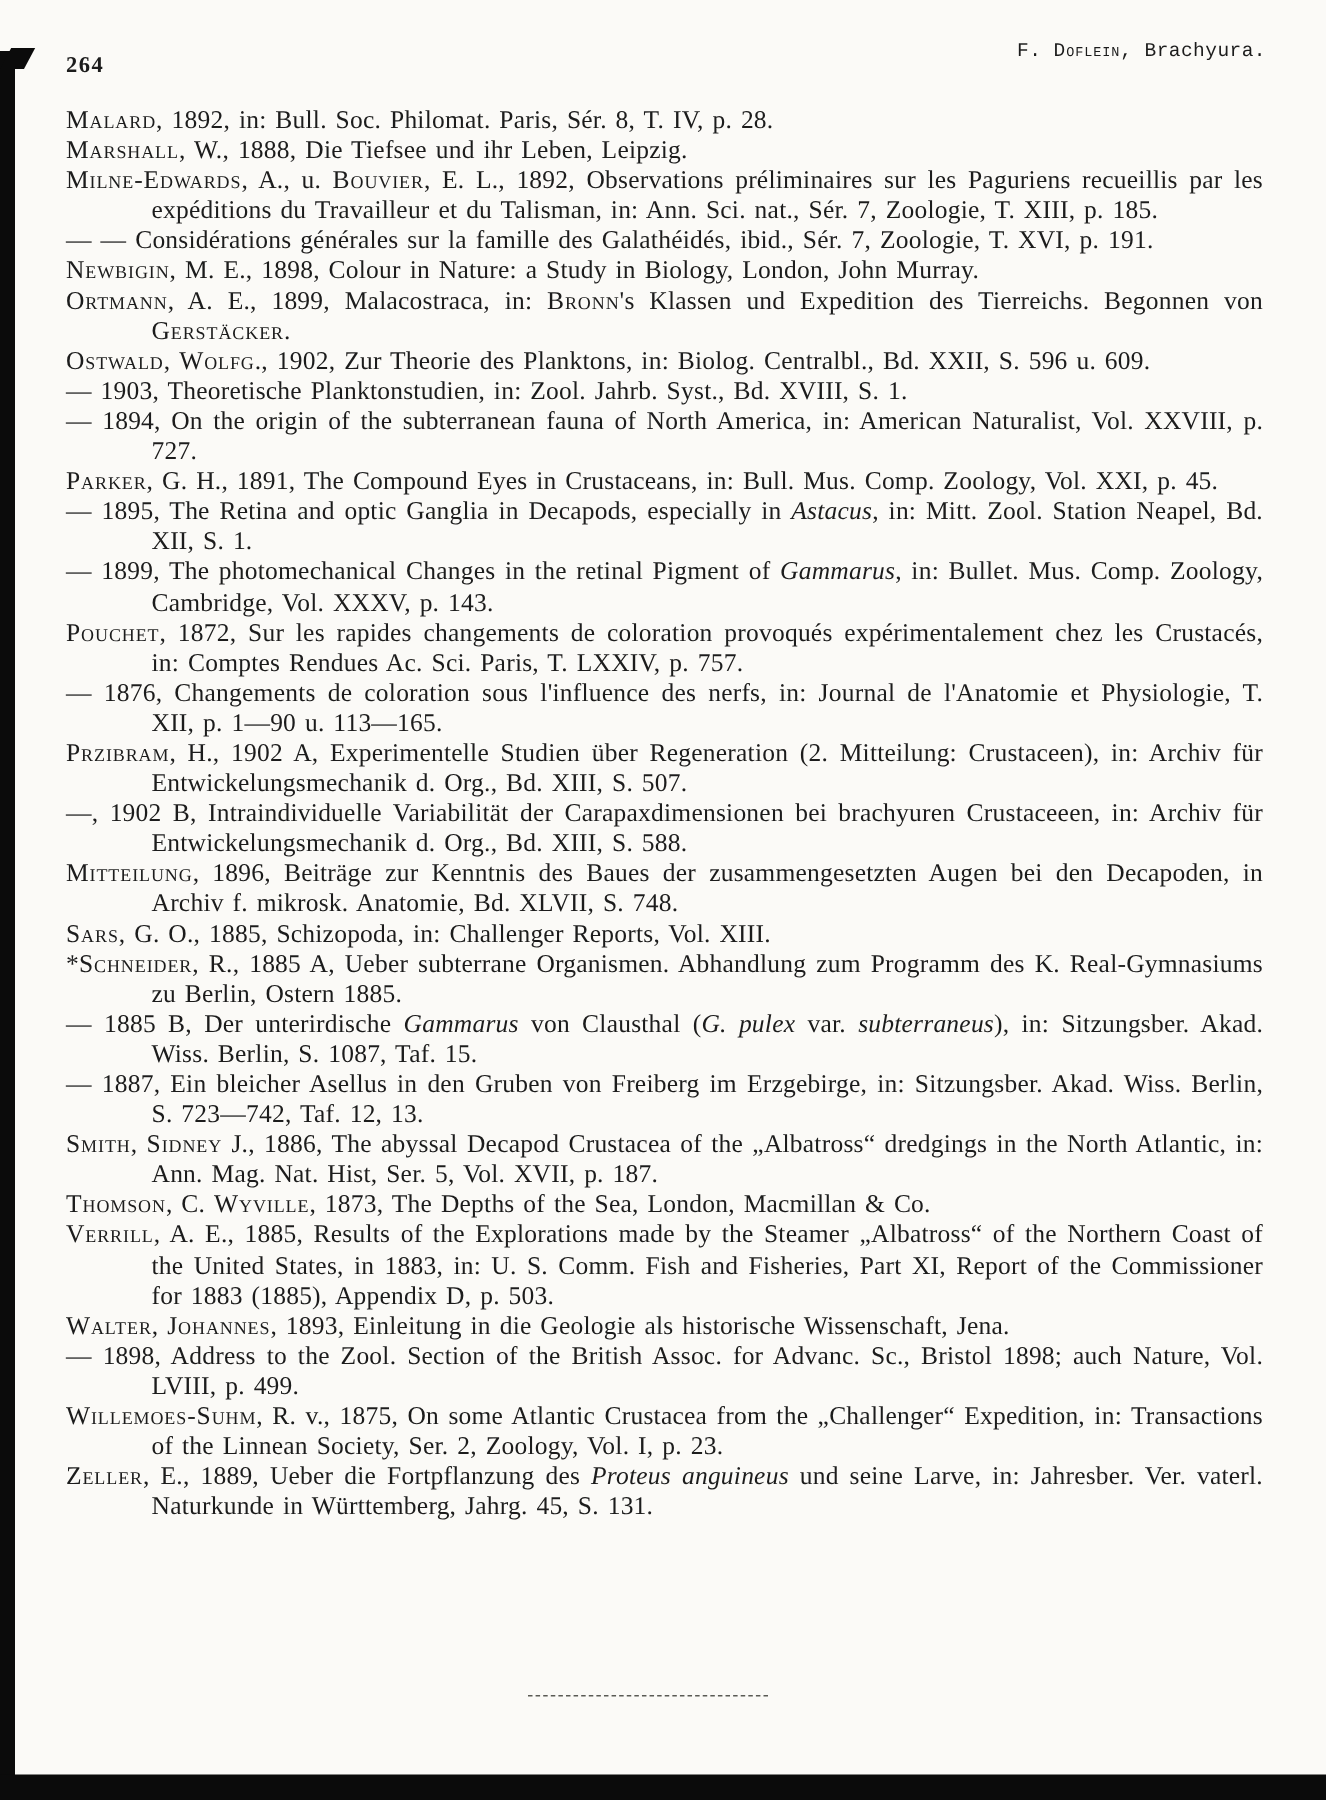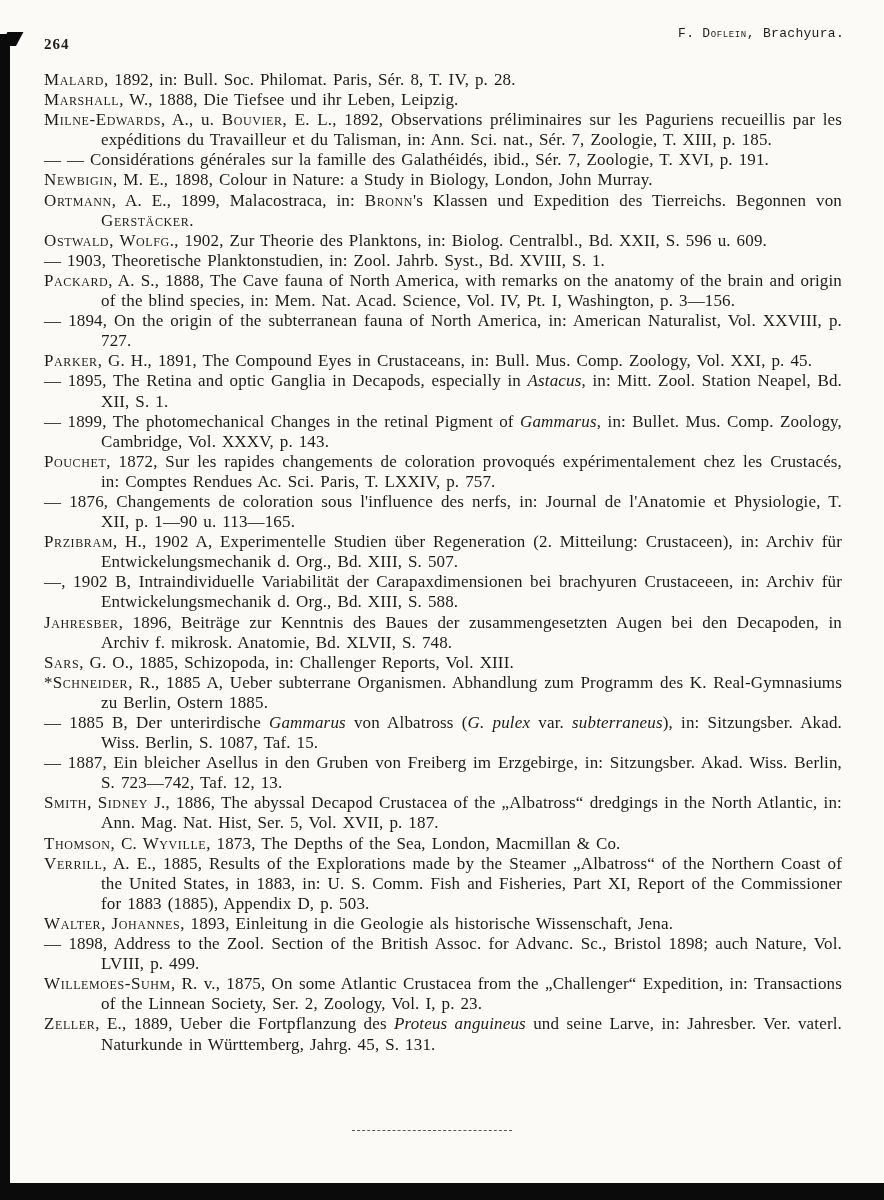--- a/index.html
+++ b/index.html
@@ -115,33 +115,32 @@
 
   <div class="refs">
       <p class="ref"><span class="seg-sc">Malard</span><span>, 1892, in: Bull. Soc. Philomat. Paris, Sér. 8, T. IV, p. 28.</span></p>
       <p class="ref"><span class="seg-sc">Marshall</span><span>, W., 1888, Die Tiefsee und ihr Leben, Leipzig.</span></p>
       <p class="ref"><span class="seg-sc">Milne-Edwards</span><span>, A., u. </span><span class="seg-sc">Bouvier</span><span>, E. L., 1892, Observations préliminaires sur les Paguriens recueillis par les expéditions du Travailleur et du Talisman, in: Ann. Sci. nat., Sér. 7, Zoologie, T. XIII, p. 185.</span></p>
       <p class="ref"><span>— — Considérations générales sur la famille des Galathéidés, ibid., Sér. 7, Zoologie, T. XVI, p. 191.</span></p>
       <p class="ref"><span class="seg-sc">Newbigin</span><span>, M. E., 1898, Colour in Nature: a Study in Biology, London, John Murray.</span></p>
       <p class="ref"><span class="seg-sc">Ortmann</span><span>, A. E., 1899, Malacostraca, in: </span><span class="seg-sc">Bronn</span><span>'s Klassen und Expedition des Tierreichs. Begonnen von </span><span class="seg-sc">Gerstäcker</span><span>.</span></p>
       <p class="ref"><span class="seg-sc">Ostwald</span><span>, </span><span class="seg-sc">Wolfg</span><span>., 1902, Zur Theorie des Planktons, in: Biolog. Centralbl., Bd. XXII, S. 596 u. 609.</span></p>
       <p class="ref"><span>— 1903, Theoretische Planktonstudien, in: Zool. Jahrb. Syst., Bd. XVIII, S. 1.</span></p>
-      <p class="ref"><span class="seg-sc">Packard</span><span>, A. S., 1888, The Cave fauna of North America, with remarks on the anatomy of the brain and origin of the blind species, in: Mem. Nat. Acad. Science, Vol. IV, Pt. I, Washington, p. 3—156.</span></p>
       <p class="ref"><span>— 1894, On the origin of the subterranean fauna of North America, in: American Naturalist, Vol. XXVIII, p. 727.</span></p>
       <p class="ref"><span class="seg-sc">Parker</span><span>, G. H., 1891, The Compound Eyes in Crustaceans, in: Bull. Mus. Comp. Zoology, Vol. XXI, p. 45.</span></p>
       <p class="ref"><span>— 1895, The Retina and optic Ganglia in Decapods, especially in </span><span class="seg-i">Astacus</span><span>, in: Mitt. Zool. Station Neapel, Bd. XII, S. 1.</span></p>
       <p class="ref"><span>— 1899, The photomechanical Changes in the retinal Pigment of </span><span class="seg-i">Gammarus</span><span>, in: Bullet. Mus. Comp. Zoology, Cambridge, Vol. XXXV, p. 143.</span></p>
       <p class="ref"><span class="seg-sc">Pouchet</span><span>, 1872, Sur les rapides changements de coloration provoqués expérimentalement chez les Crustacés, in: Comptes Rendues Ac. Sci. Paris, T. LXXIV, p. 757.</span></p>
       <p class="ref"><span>— 1876, Changements de coloration sous l'influence des nerfs, in: Journal de l'Anatomie et Physiologie, T. XII, p. 1—90 u. 113—165.</span></p>
       <p class="ref"><span class="seg-sc">Przibram</span><span>, H., 1902 A, Experimentelle Studien über Regeneration (2. Mitteilung: Crustaceen), in: Archiv für Entwickelungsmechanik d. Org., Bd. XIII, S. 507.</span></p>
       <p class="ref"><span>—, 1902 B, Intraindividuelle Variabilität der Carapaxdimensionen bei brachyuren Crustaceeen, in: Archiv für Entwickelungsmechanik d. Org., Bd. XIII, S. 588.</span></p>
-      <p class="ref"><span class="seg-sc">Jahresber</span><span>, 1896, Beiträge zur Kenntnis des Baues der zusammengesetzten Augen bei den Decapoden, in Archiv f. mikrosk. Anatomie, Bd. XLVII, S. 748.</span></p>
+      <p class="ref"><span class="seg-sc">Mitteilung</span><span>, 1896, Beiträge zur Kenntnis des Baues der zusammengesetzten Augen bei den Decapoden, in Archiv f. mikrosk. Anatomie, Bd. XLVII, S. 748.</span></p>
       <p class="ref"><span class="seg-sc">Sars</span><span>, G. O., 1885, Schizopoda, in: Challenger Reports, Vol. XIII.</span></p>
       <p class="ref"><span>*</span><span class="seg-sc">Schneider</span><span>, R., 1885 A, Ueber subterrane Organismen. Abhandlung zum Programm des K. Real-Gymnasiums zu Berlin, Ostern 1885.</span></p>
-      <p class="ref"><span>— 1885 B, Der unterirdische </span><span class="seg-i">Gammarus</span><span> von Albatross (</span><span class="seg-i">G. pulex</span><span> var. </span><span class="seg-i">subterraneus</span><span>), in: Sitzungsber. Akad. Wiss. Berlin, S. 1087, Taf. 15.</span></p>
+      <p class="ref"><span>— 1885 B, Der unterirdische </span><span class="seg-i">Gammarus</span><span> von Clausthal (</span><span class="seg-i">G. pulex</span><span> var. </span><span class="seg-i">subterraneus</span><span>), in: Sitzungsber. Akad. Wiss. Berlin, S. 1087, Taf. 15.</span></p>
       <p class="ref"><span>— 1887, Ein bleicher Asellus in den Gruben von Freiberg im Erzgebirge, in: Sitzungsber. Akad. Wiss. Berlin, S. 723—742, Taf. 12, 13.</span></p>
       <p class="ref"><span class="seg-sc">Smith</span><span>, </span><span class="seg-sc">Sidney</span><span> J., 1886, The abyssal Decapod Crustacea of the „Albatross“ dredgings in the North Atlantic, in: Ann. Mag. Nat. Hist, Ser. 5, Vol. XVII, p. 187.</span></p>
       <p class="ref"><span class="seg-sc">Thomson</span><span>, C. </span><span class="seg-sc">Wyville</span><span>, 1873, The Depths of the Sea, London, Macmillan &amp; Co.</span></p>
       <p class="ref"><span class="seg-sc">Verrill</span><span>, A. E., 1885, Results of the Explorations made by the Steamer „Albatross“ of the Northern Coast of the United States, in 1883, in: U. S. Comm. Fish and Fisheries, Part XI, Report of the Commissioner for 1883 (1885), Appendix D, p. 503.</span></p>
       <p class="ref"><span class="seg-sc">Walter</span><span>, </span><span class="seg-sc">Johannes</span><span>, 1893, Einleitung in die Geologie als historische Wissenschaft, Jena.</span></p>
       <p class="ref"><span>— 1898, Address to the Zool. Section of the British Assoc. for Advanc. Sc., Bristol 1898; auch Nature, Vol. LVIII, p. 499.</span></p>
       <p class="ref"><span class="seg-sc">Willemoes-Suhm</span><span>, R. v., 1875, On some Atlantic Crustacea from the „Challenger“ Expedition, in: Transactions of the Linnean Society, Ser. 2, Zoology, Vol. I, p. 23.</span></p>
       <p class="ref"><span class="seg-sc">Zeller</span><span>, E., 1889, Ueber die Fortpflanzung des </span><span class="seg-i">Proteus anguineus</span><span> und seine Larve, in: Jahresber. Ver. vaterl. Naturkunde in Württemberg, Jahrg. 45, S. 131.</span></p>
     </div>
 

